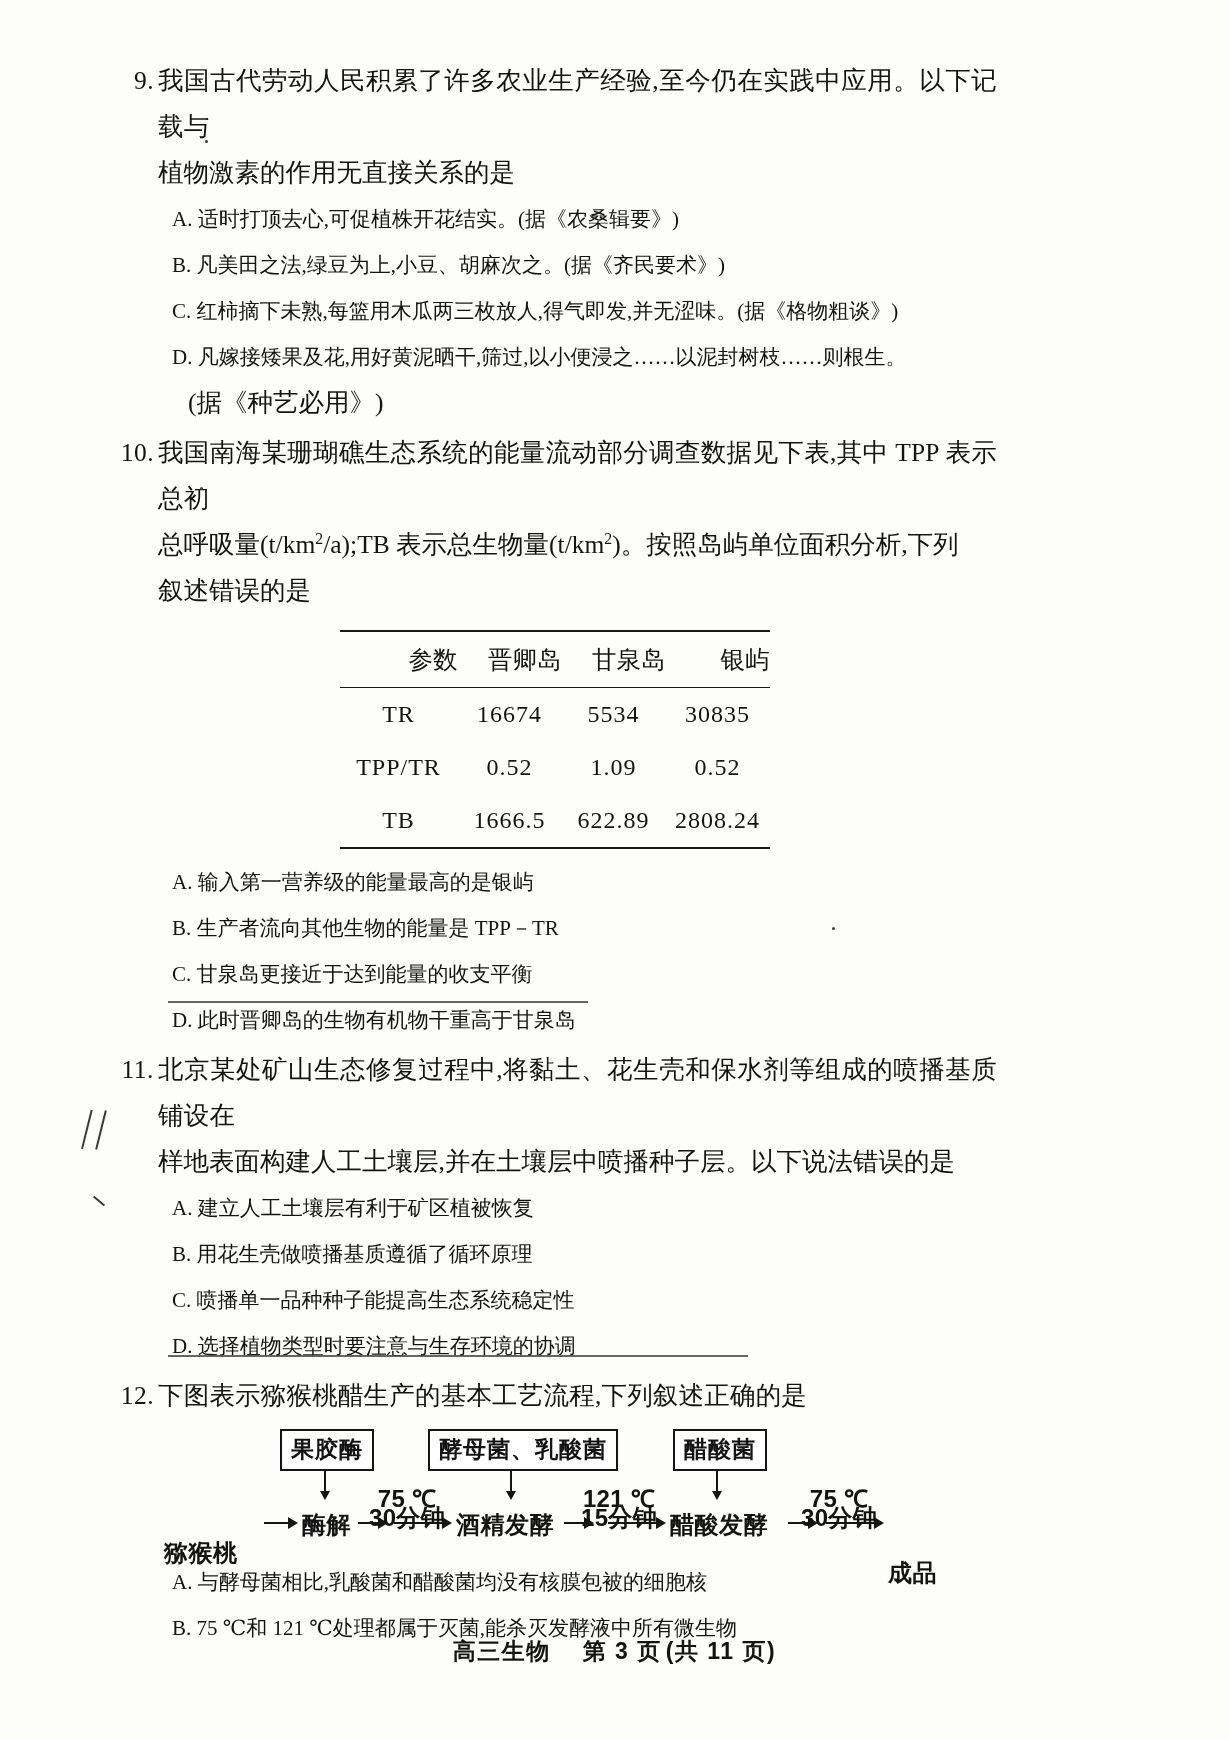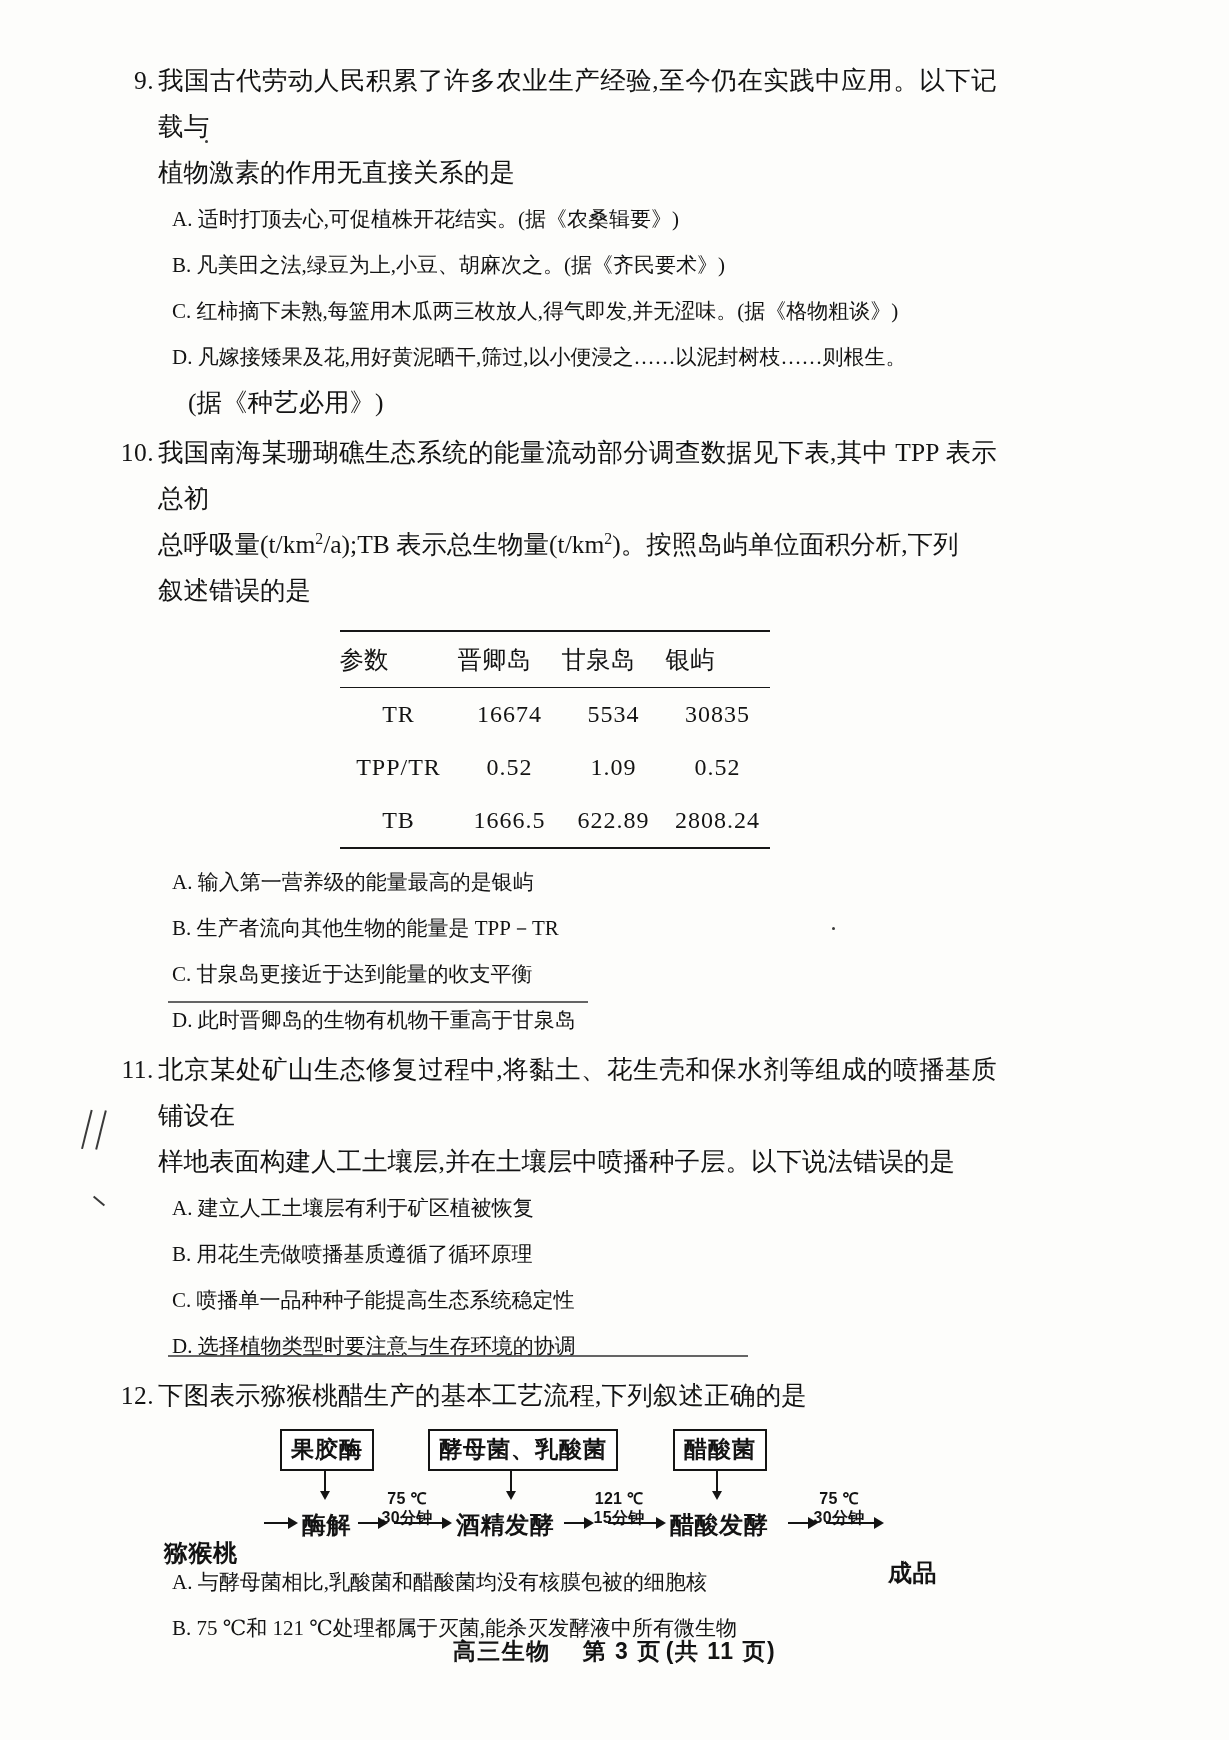--- a/index.html
+++ b/index.html
@@ -93,21 +93,21 @@
   }
   table.data {
     border-collapse: collapse;
     font-family: "Liberation Serif", serif;
     font-size: 24px;
     width: 430px;
   }
   table.data thead th {
     font-weight: normal;
     padding: 11px 0 11px 0;
-    text-align: left;
+    text-align: right;
     font-size: 24.5px;
   }
   table.data tbody td {
     padding: 13px 0 13px 0;
     text-align: center;
     font-size: 24px;
     letter-spacing: 1px;
   }
   table.data thead tr {
     border-top: 2.4px solid #171717;
@@ -195,21 +195,21 @@
     right: -2px;
     top: -5px;
     width: 0;
     height: 0;
     border-top: 6px solid transparent;
     border-bottom: 6px solid transparent;
     border-left: 10px solid #141414;
   }
   .cond {
     position: absolute;
-    font-size: 16px;
+    font-size: 24px;
     font-family: "Liberation Sans", sans-serif;
     font-weight: bold;
     line-height: 19px;
     text-align: center;
     white-space: nowrap;
     letter-spacing: 0.3px;
   }
   .cond .t1 { display: block; }
   .cond .t2 { display: block; }
 

